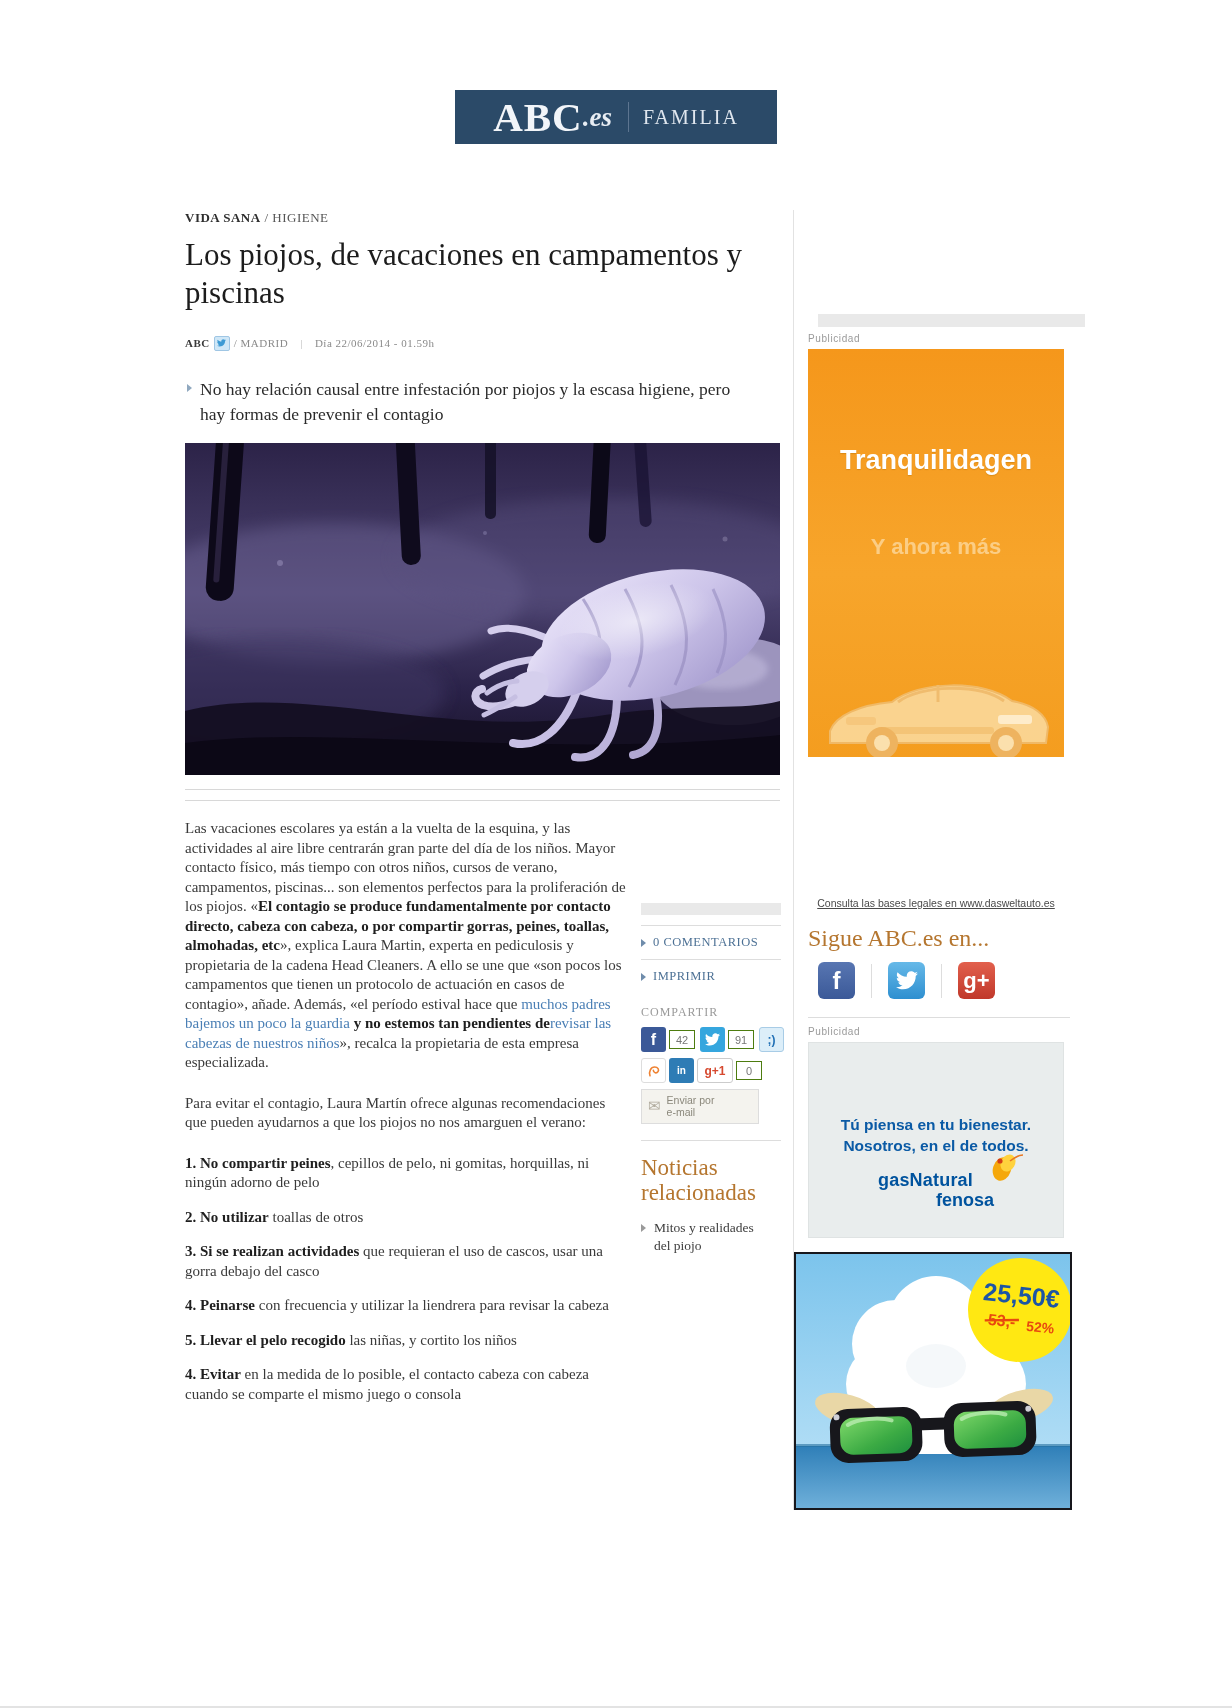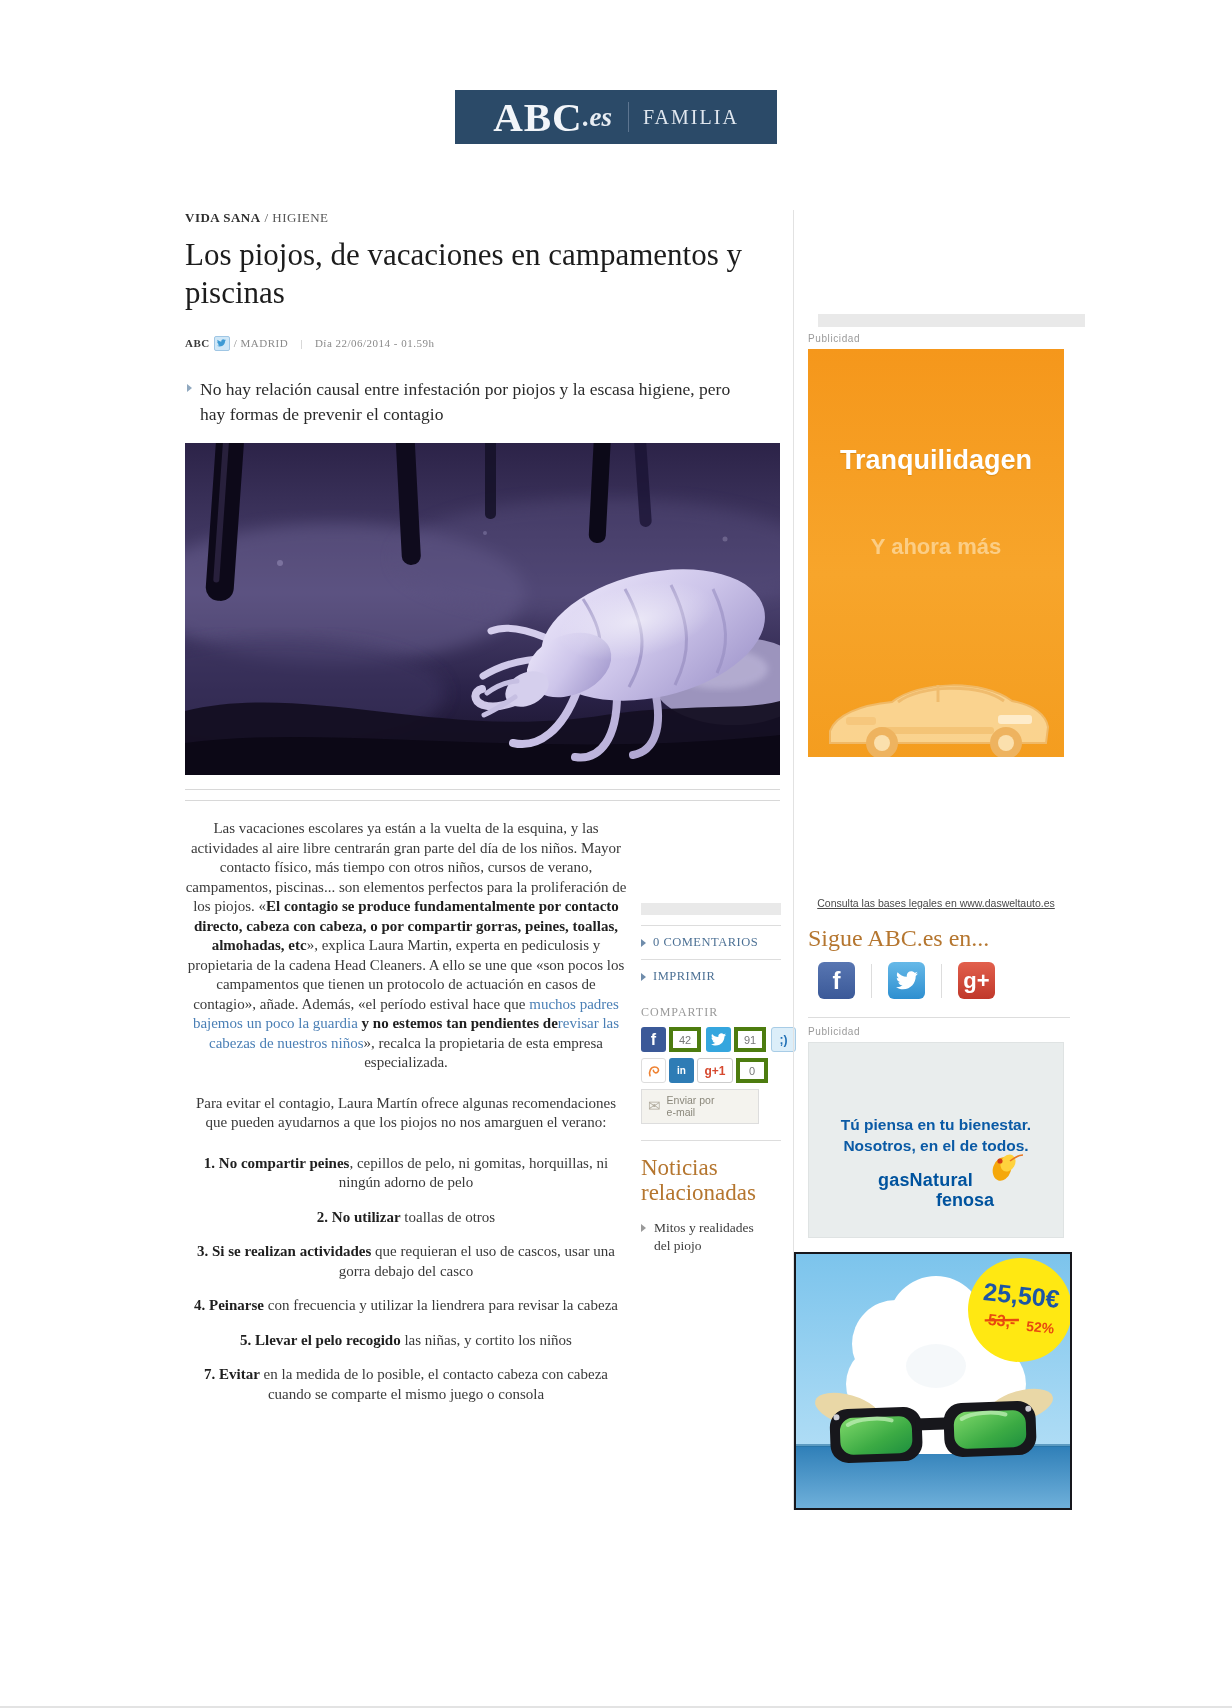--- a/index.html
+++ b/index.html
@@ -33,39 +33,39 @@
   .lead p{margin:0;font-size:17.5px;line-height:1.45;color:#2b2b2b;}
   .tri{width:0;height:0;border-left:5px solid #90a8bf;border-top:4px solid transparent;border-bottom:4px solid transparent;flex:none;}
   .tri-gray{border-left-color:#9a9a9a;}
 
   
   .hero{margin-top:16px;width:595px;height:332px;display:block;}
   .double-rule{margin-top:14px;width:595px;border-top:1px solid #d8d8d8;height:10px;border-bottom:1px solid #d8d8d8;}
 
   
   .body-row{display:flex;margin-top:18px;}
-  .text-col{width:442px;font-size:15px;line-height:19.5px;color:#3a3a3a;text-align:center;}
+  .text-col{width:442px;font-size:15px;line-height:19.5px;color:#3a3a3a;}
   .text-col p{margin:0 0 21px 0;}
   .seg-bold{font-weight:bold;color:#1f1f1f;}
   .seg-link{color:#4a7fb5;cursor:pointer;}
   .tip{margin:0 0 15px 0;}
   .tip b{color:#1f1f1f;}
 
   
   .tools-col{width:140px;margin-left:14px;margin-top:84px;}
   .ad-strip{height:12px;background:#e9e9e9;margin-bottom:10px;}
   .tool-row{display:flex;align-items:center;padding:7px 0;cursor:pointer;}
   .tool-row .tri{margin-right:7px;border-left-color:#6f8cab;}
   .tool-label{font-size:12.5px;color:#4d7195;letter-spacing:.5px;}
   .tool-sep{border:none;border-top:1px solid #ddd;margin:2px 0;}
   .compartir{font-size:12px;color:#9a9a9a;letter-spacing:1px;margin:14px 0 7px 0;}
   .share-row{display:flex;align-items:center;margin-bottom:6px;}
   .s-icon{width:25px;height:25px;border-radius:3px;display:flex;align-items:center;justify-content:center;
           margin-right:3px;cursor:pointer;flex:none;font-family:"Liberation Sans",sans-serif;}
-  .s-count{min-width:20px;height:17px;border:4px solid #4d7c0f;background:#fff;font-size:11px;color:#777;
+  .s-count{min-width:20px;height:17px;border:1px solid #4d7c0f;background:#fff;font-size:11px;color:#777;
            display:flex;align-items:center;justify-content:center;padding:0 2px;margin-right:5px;
            font-family:"Liberation Sans",sans-serif;}
   .ic-fb{background:#3b5998;color:#fff;font-weight:bold;font-size:16px;}
   .ic-tw{background:#35a6de;}
   .ic-tu{background:#dceef9;border:1px solid #a8cce6;color:#1f6fb5;font-weight:bold;font-size:12px;box-sizing:border-box;}
   .ic-me{background:#fff;border:1px solid #ddd;box-sizing:border-box;}
   .ic-in{background:#2e7cb5;color:#fff;font-weight:bold;font-size:10px;}
   .ic-gp{background:#fff;border:1px solid #ccc;box-sizing:border-box;width:36px;color:#d6492f;font-weight:bold;font-size:12px;}
   .email-btn{margin-top:6px;width:104px;background:#f4f3ee;border:1px solid #ddd;display:flex;align-items:center;
              padding:4px 6px;cursor:pointer;}
@@ -222,21 +222,21 @@
 
         <div class="text-col">
           <p><span class="seg-normal">Las vacaciones escolares ya están a la vuelta de la esquina, y las actividades al aire libre centrarán gran parte del día de los niños. Mayor contacto físico, más tiempo con otros niños, cursos de verano, campamentos, piscinas... son elementos perfectos para la proliferación de los piojos. «</span><span class="seg-bold">El contagio se produce fundamentalmente por contacto directo, cabeza con cabeza, o por compartir gorras, peines, toallas, almohadas, etc</span><span class="seg-normal">», explica Laura Martin, experta en pediculosis y propietaria de la cadena Head Cleaners. A ello se une que «son pocos los campamentos que tienen un protocolo de actuación en casos de contagio», añade. Además, «el período estival hace que </span><span class="seg-link">muchos padres bajemos un poco la guardia</span><span class="seg-normal"> </span><span class="seg-bold">y no estemos tan pendientes de</span><span class="seg-link">revisar las cabezas de nuestros niños</span><span class="seg-normal">», recalca la propietaria de esta empresa especializada.</span></p>
           <p>Para evitar el contagio, Laura Martín ofrece algunas recomendaciones que pueden ayudarnos a que los piojos no nos amarguen el verano:</p>
           <div>
               <div class="tip"><b>1. No compartir peines</b><span>, cepillos de pelo, ni gomitas, horquillas, ni ningún adorno de pelo</span></div>
               <div class="tip"><b>2. No utilizar</b><span> toallas de otros</span></div>
               <div class="tip"><b>3. Si se realizan actividades</b><span> que requieran el uso de cascos, usar una gorra debajo del casco</span></div>
               <div class="tip"><b>4. Peinarse</b><span> con frecuencia y utilizar la liendrera para revisar la cabeza</span></div>
               <div class="tip"><b>5. Llevar el pelo recogido</b><span> las niñas, y cortito los niños</span></div>
-              <div class="tip"><b>7. Evitar</b><span> en la medida de lo posible, el contacto cabeza con cabeza cuando se comparte el mismo juego o consola</span></div>
+              <div class="tip"><b>4. Evitar</b><span> en la medida de lo posible, el contacto cabeza con cabeza cuando se comparte el mismo juego o consola</span></div>
             </div>
         </div>
 
         <div class="tools-col">
           <div class="ad-strip"></div>
           <hr class="tool-sep">
           <div class="tool-row">
             <span class="tri"></span>
             <span class="tool-label">0 COMENTARIOS</span>
           </div>

